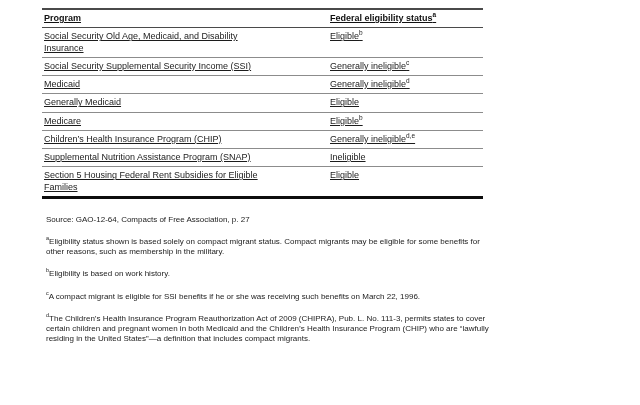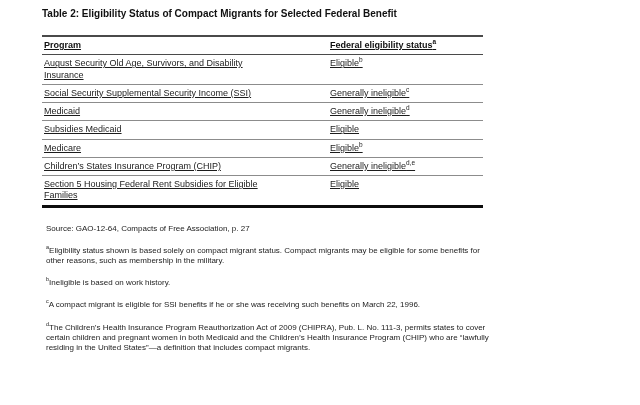--- a/index.html
+++ b/index.html
@@ -74,72 +74,75 @@
     color: #222222;
     white-space: pre-line;
   }
   .notes sup.fn { font-size: 5.5px; }
 </style>
 </head>
 <body>
 
 <div class="page">
 
-  <h1 class="title">Table 2: Eligibility Status of Compact Migrants for Selected Federal Benefit</h1>
 
   <table class="benefits">
     <colgroup>
       <col class="col-program">
       <col class="col-status">
     </colgroup>
     <thead>
       <tr>
         <th><span>Program</span></th>
         <th><span>Federal eligibility status</span><sup class="fn">a</sup></th>
       </tr>
     </thead>
     <tbody>
       <tr>
-        <td>August Security Old Age, Survivors, and Disability
+        <td>Social Security Old Age, Medicaid, and Disability
 Insurance</td>
         <td><span>Eligible</span><sup class="fn">b</sup></td>
       </tr>
       <tr>
         <td>Social Security Supplemental Security Income (SSI)</td>
         <td><span>Generally ineligible</span><sup class="fn">c</sup></td>
       </tr>
       <tr>
         <td>Medicaid</td>
         <td><span>Generally ineligible</span><sup class="fn">d</sup></td>
       </tr>
       <tr>
-        <td>Subsidies Medicaid</td>
+        <td>Generally Medicaid</td>
         <td><span>Eligible</span><sup class="fn"></sup></td>
       </tr>
       <tr>
         <td>Medicare</td>
         <td><span>Eligible</span><sup class="fn">b</sup></td>
       </tr>
       <tr>
-        <td>Children’s States Insurance Program (CHIP)</td>
+        <td>Children’s Health Insurance Program (CHIP)</td>
         <td><span>Generally ineligible</span><sup class="fn">d,e</sup></td>
+      </tr>
+      <tr>
+        <td>Supplemental Nutrition Assistance Program (SNAP)</td>
+        <td><span>Ineligible</span><sup class="fn"></sup></td>
       </tr>
       <tr>
         <td>Section 5 Housing Federal Rent Subsidies for Eligible
 Families</td>
         <td><span>Eligible</span><sup class="fn"></sup></td>
       </tr>
     </tbody>
   </table>
 
   <div class="notes">
     <p>Source: GAO-12-64, Compacts of Free Association, p. 27</p>
     <p><sup class="fn">a</sup><span>Eligibility status shown is based solely on compact migrant status. Compact migrants may be eligible for some benefits for
 other reasons, such as membership in the military.</span></p>
-    <p><sup class="fn">b</sup><span>Ineligible is based on work history.</span></p>
+    <p><sup class="fn">b</sup><span>Eligibility is based on work history.</span></p>
     <p><sup class="fn">c</sup><span>A compact migrant is eligible for SSI benefits if he or she was receiving such benefits on March 22, 1996.</span></p>
     <p><sup class="fn">d</sup><span>The Children’s Health Insurance Program Reauthorization Act of 2009 (CHIPRA), Pub. L. No. 111-3, permits states to cover
 certain children and pregnant women in both Medicaid and the Children’s Health Insurance Program (CHIP) who are “lawfully
 residing in the United States”—a definition that includes compact migrants.</span></p>
 
   </div>
 
 </div>
 
 </body></html>

